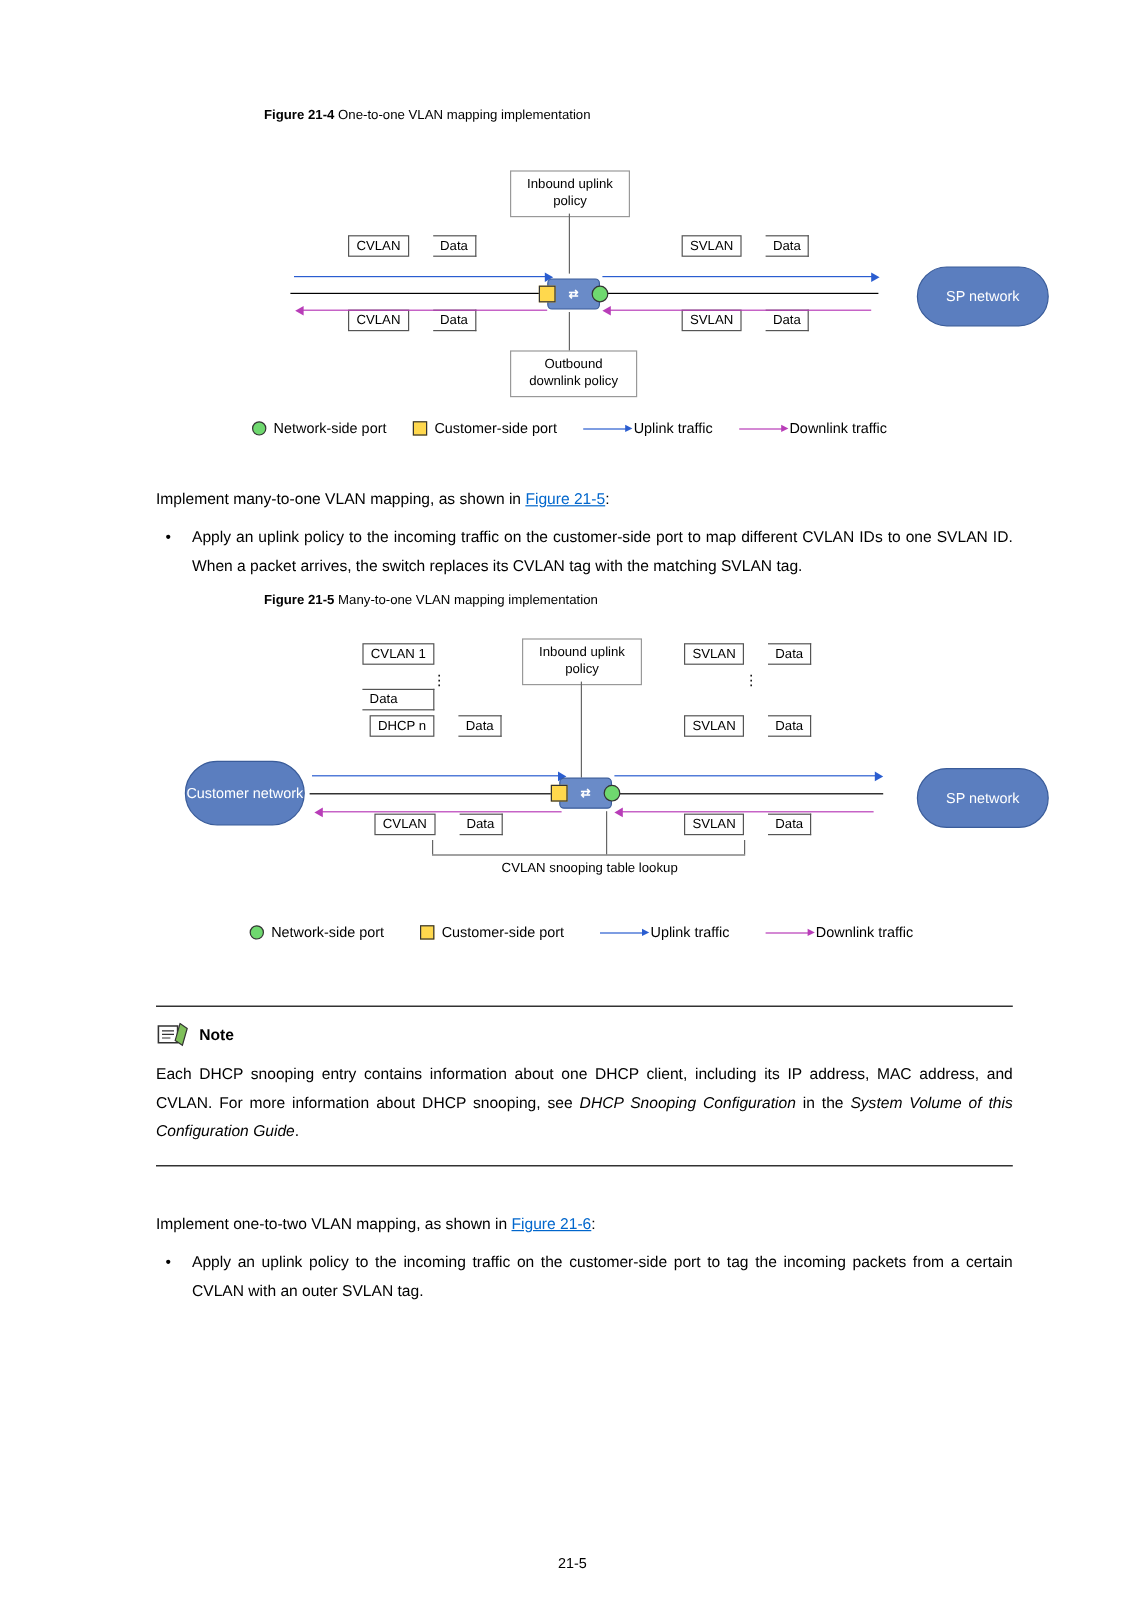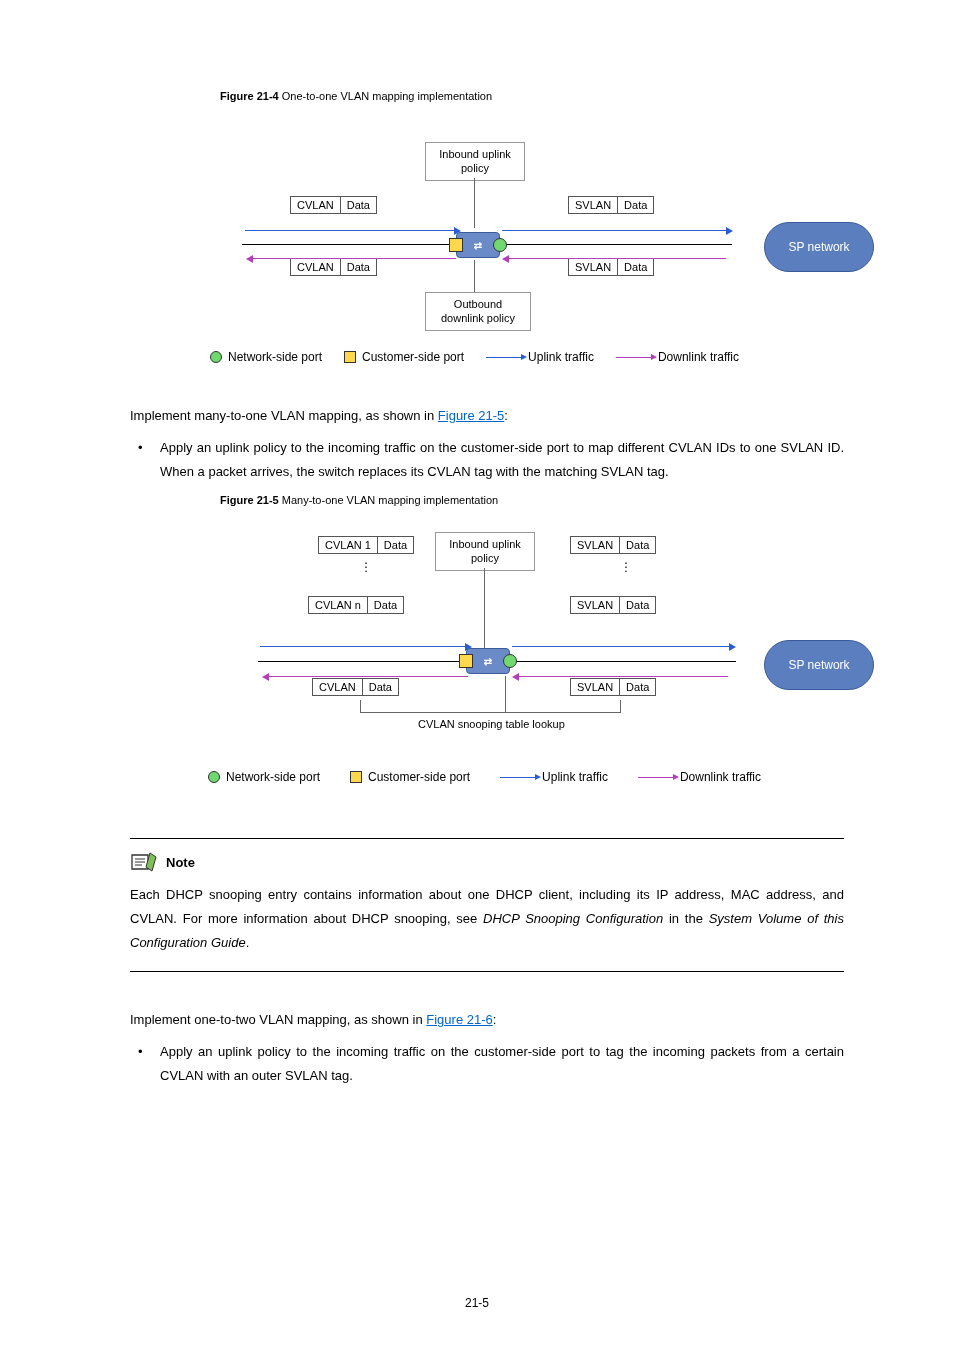--- a/index.html
+++ b/index.html
@@ -51,20 +51,21 @@
       background: #fff;
       font-size: 11px;
       text-align: center;
       padding: 4px 6px;
       line-height: 1.3;
     }
     .tag-group {
       position: absolute;
       display: flex;
       font-size: 11px;
+      gap: 20px;
     }
     .tag {
       border: 1px solid #555;
       padding: 2px 6px;
       background: #fff;
     }
     .tag + .tag { border-left: none; }
     .switch-node {
       position: absolute;
       width: 44px;
@@ -299,38 +300,39 @@
 <ul class="body-list">
   <li>Apply an uplink policy to the incoming traffic on the customer-side port to map different CVLAN IDs to one SVLAN ID. When a packet arrives, the switch replaces its CVLAN tag with the matching SVLAN tag.</li>
 </ul>
 
 <div class="figure-title" style="margin-top:10px;">
   <span class="prefix">Figure 21-5</span>
   <span>Many-to-one VLAN mapping implementation</span>
 </div>
 
 <div class="diagram" style="height:290px;">
+  <div class="cloud" style="left:24px;top:116px;width:100px;height:54px;">Customer network</div>
   <div class="cloud" style="right:-30px;top:122px;">SP network</div>
 
   <div class="policy-box" style="left:305px;top:14px;width:100px;">Inbound uplink policy</div>
   <div class="hline" style="left:354px;top:50px;width:1px;height:80px;background:#666;"></div>
 
-  <div class="tag-group" style="left:188px;top:18px;">
+  <div class="tag-group" style="left:172px;top:18px;flex-direction:column;">
     <div class="tag">CVLAN 1</div>
     <div class="tag">Data</div>
   </div>
   <div class="tag-group" style="left:440px;top:18px;">
     <div class="tag">SVLAN</div>
     <div class="tag">Data</div>
   </div>
   <div class="vdots" style="left:230px;top:46px;">⋮</div>
   <div class="vdots" style="left:490px;top:46px;">⋮</div>
 
   <div class="tag-group" style="left:178px;top:78px;">
-    <div class="tag">CVLAN n</div>
+    <div class="tag">DHCP n</div>
     <div class="tag">Data</div>
   </div>
   <div class="tag-group" style="left:440px;top:78px;">
     <div class="tag">SVLAN</div>
     <div class="tag">Data</div>
   </div>
 
   <div class="tag-group" style="left:182px;top:160px;">
     <div class="tag">CVLAN</div>
     <div class="tag">Data</div>

